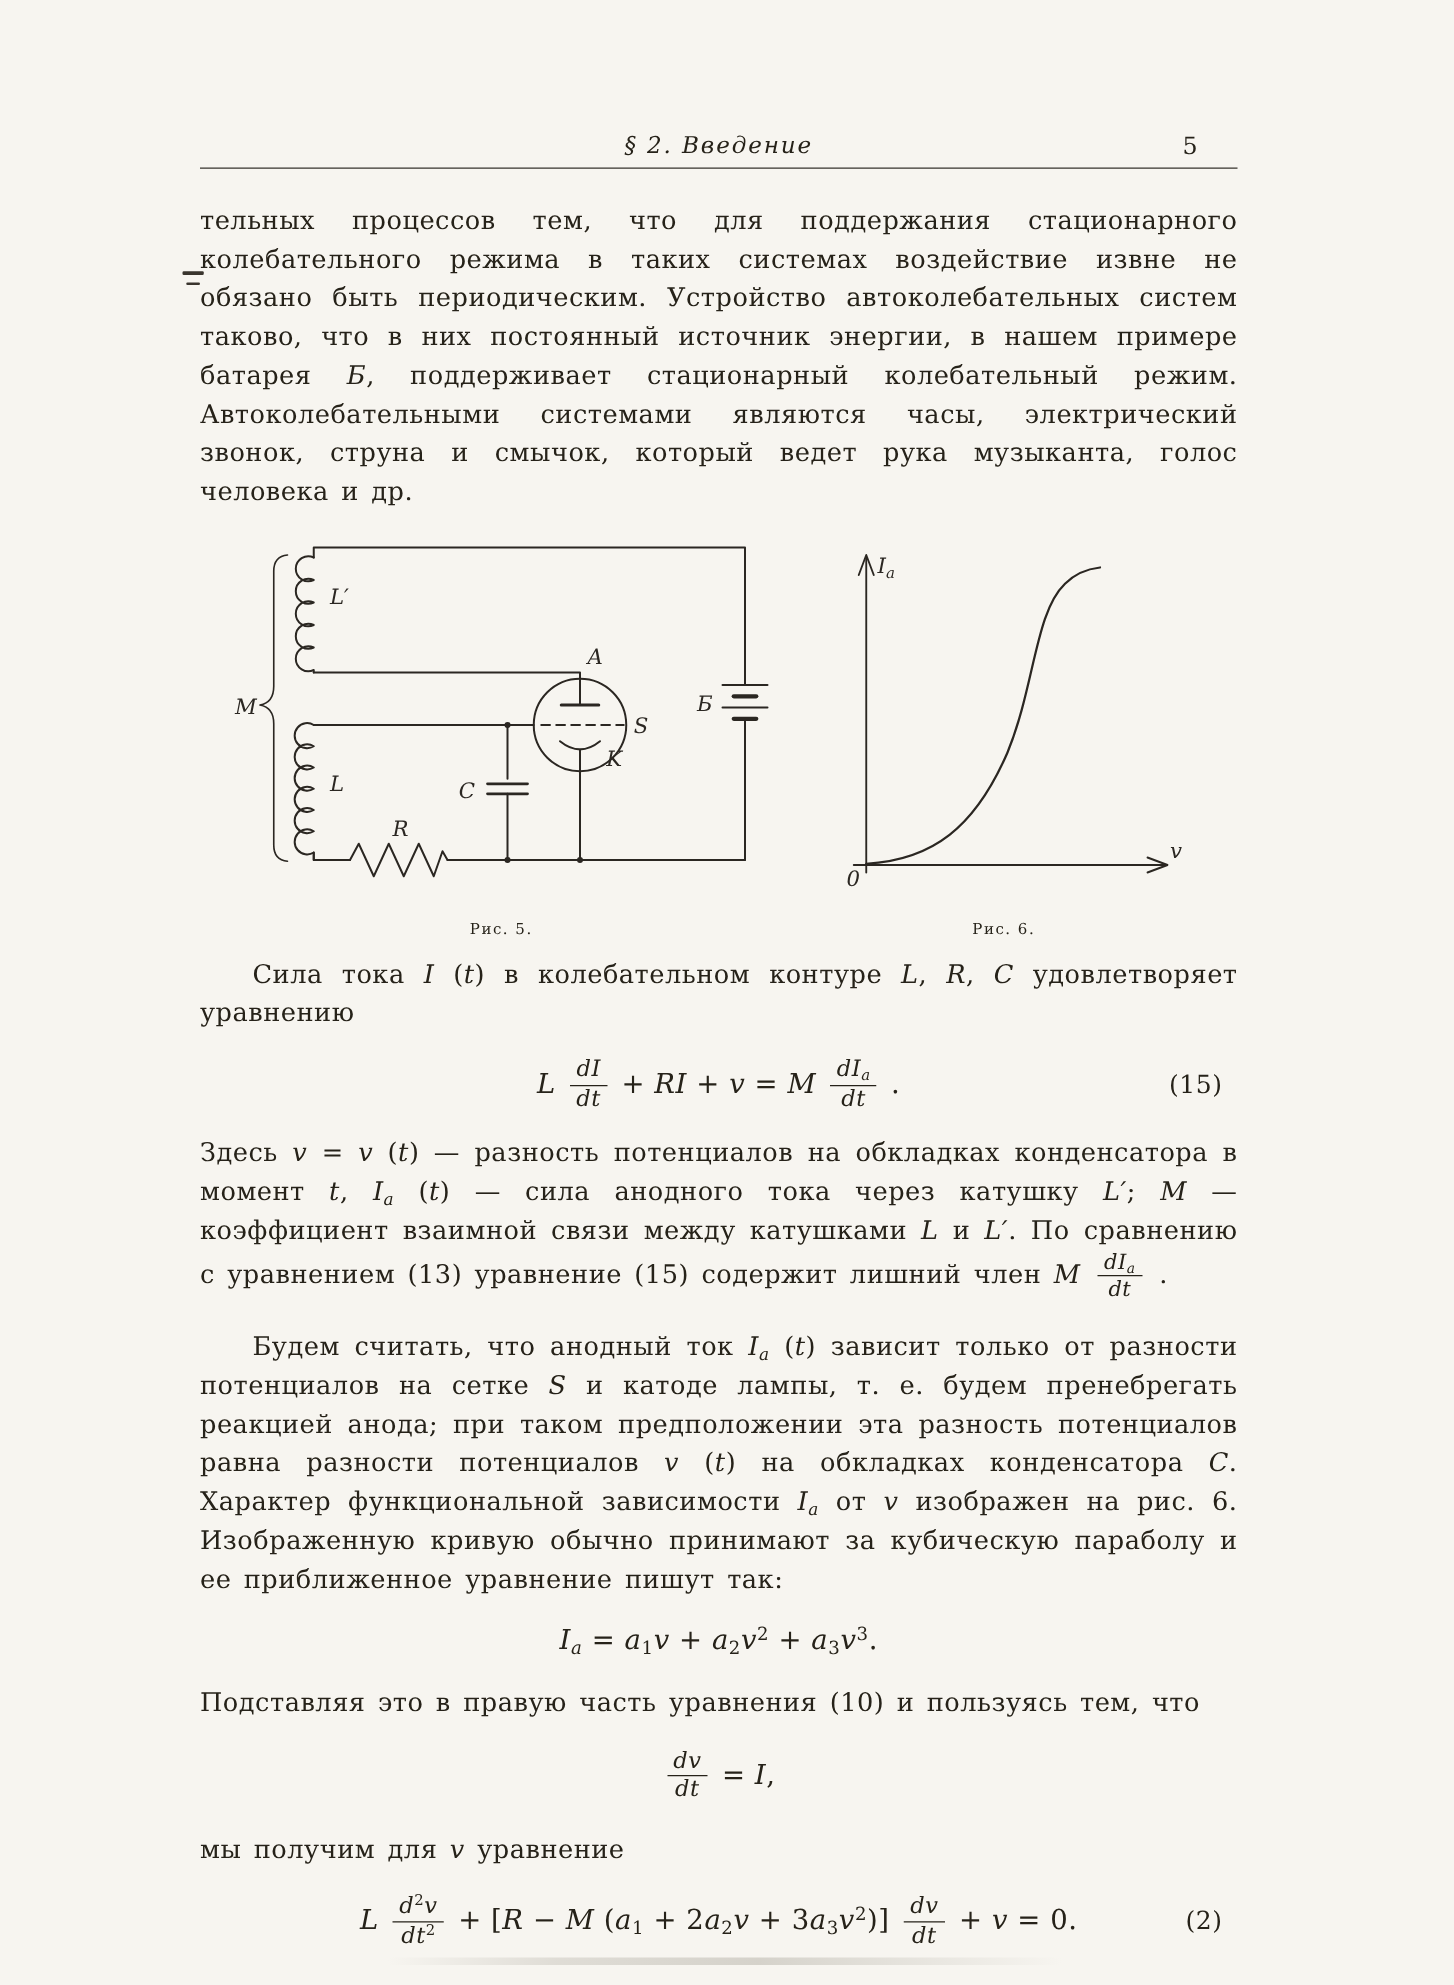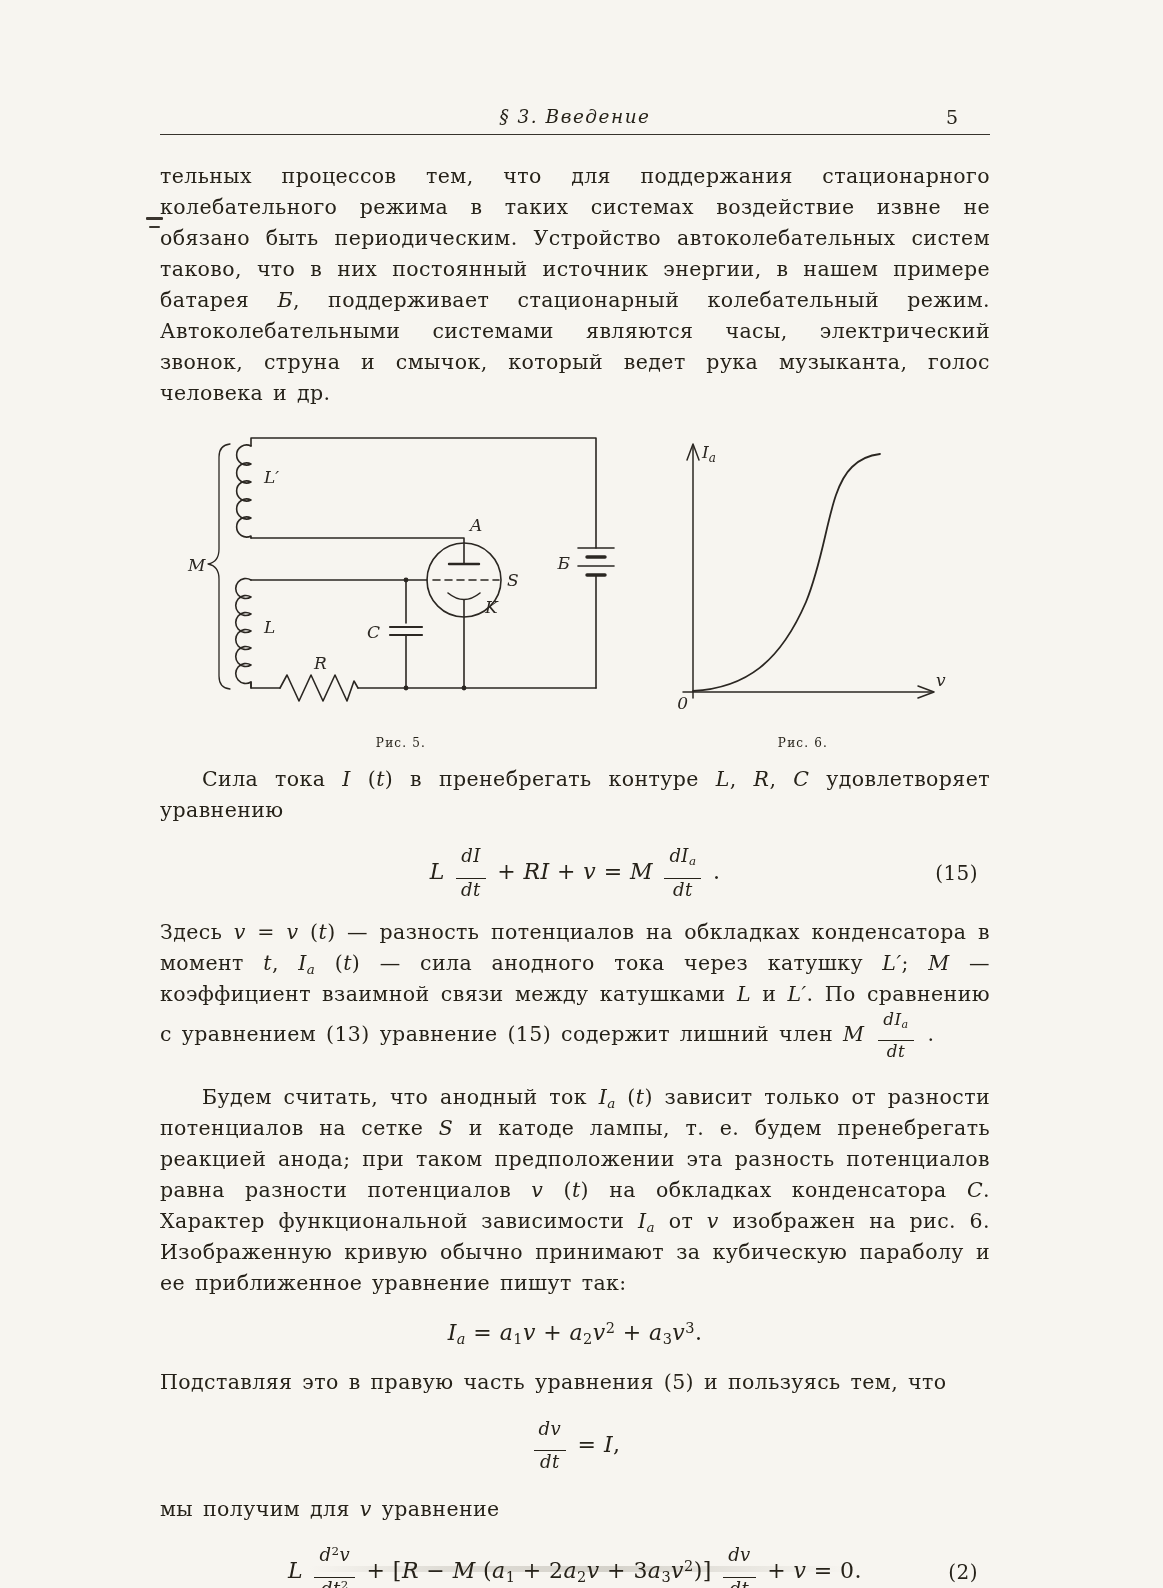--- a/index.html
+++ b/index.html
@@ -39,21 +39,21 @@
   .mt-md{margin-top:14px;}
   .mt-sm{margin-top:8px;}
   .it{font-style:italic;}
   sub{font-size:0.66em;vertical-align:-0.28em;line-height:0;}
   sup{font-size:0.66em;vertical-align:0.5em;line-height:0;}
   
   .frac{
     display:inline-flex;flex-direction:column;align-items:center;
     vertical-align:middle;margin:0 4px;text-indent:0;
   }
-  .fnum{display:block;padding:0 5px 11px;border-bottom:1.4px solid currentColor;font-size:0.82em;line-height:1.15;}
+  .fnum{display:block;padding:0 5px 1px;border-bottom:1.4px solid currentColor;font-size:0.82em;line-height:1.15;}
   .fden{display:block;padding-top:1px;font-size:0.82em;line-height:1.15;}
   
   .equation{
     position:relative;text-align:center;
     margin:16px 0;font-size:22px;line-height:1.25;
     letter-spacing:0.02em;
   }
   .eq-number{position:absolute;right:12px;top:50%;transform:translateY(-50%);font-size:20px;}
   
   .figures-row{
@@ -72,21 +72,21 @@
 <body>
 
 <div class="page">
 
   <div class="scan-dash dash1"></div>
   <div class="scan-dash dash2"></div>
   <div class="scan-edge"></div>
 
   <header class="running-head">
     <div class="head-inner">
-      <span class="head-title">§ 3. Введение</span>
+      <span class="head-title">§ 2. Введение</span>
       <span class="head-pagenum">5</span>
     </div>
     <div class="head-rule"></div>
   </header>
 
   <main class="content">
 
     <p class="body-text mt-lg"><span>тельных процессов тем, что для поддержания стационарного колебательного режима в таких системах воздействие извне не обязано быть периодическим. Устройство автоколебательных систем таково, что в них постоянный источник энергии, в нашем примере батарея </span><span class="it">Б</span><span>, поддерживает стационарный колебательный режим. Автоколебательными системами являются часы, электрический звонок, струна и смычок, который ведет рука музыканта, голос человека и др.</span></p>
 
     <div class="figures-row">
@@ -151,21 +151,21 @@
             <text x="44" y="28"><tspan>I</tspan><tspan font-size="12" dy="4">a</tspan></text>
             <text x="278" y="256">v</text>
             <text x="30" y="279" text-anchor="end">0</text>
           </g>
         </svg>
         <figcaption class="fig-caption">Рис. 6.</figcaption>
       </figure>
 
     </div>
 
-    <p class="body-text indent mt-md"><span>Сила тока </span><span class="it">I</span><span> (</span><span class="it">t</span><span>) в пренебрегать контуре </span><span class="it">L</span><span>, </span><span class="it">R</span><span>, </span><span class="it">C</span><span> удовлетворяет уравнению</span></p>
+    <p class="body-text indent mt-md"><span>Сила тока </span><span class="it">I</span><span> (</span><span class="it">t</span><span>) в колебательном контуре </span><span class="it">L</span><span>, </span><span class="it">R</span><span>, </span><span class="it">C</span><span> удовлетворяет уравнению</span></p>
 
     <div class="equation">
       <span class="eq-body"><span class="it">L </span><span class="frac">
             <span class="fnum"><span class="it">dI</span></span>
             <span class="fden"><span class="it">dt</span></span>
           </span><span> + </span><span class="it">RI</span><span> + </span><span class="it">v</span><span> = </span><span class="it">M </span><span class="frac">
             <span class="fnum"><span class="it">dI</span><sub class="it">a</sub></span>
             <span class="fden"><span class="it">dt</span></span>
           </span><span> .</span></span>
       <span class="eq-number">(15)</span>
@@ -175,21 +175,21 @@
           <span class="fnum"><span class="it">dI</span><sub class="it">a</sub></span>
           <span class="fden"><span class="it">dt</span></span>
         </span><span> .</span></p>
 
     <p class="body-text indent mt-sm"><span>Будем считать, что анодный ток </span><span class="it">I</span><sub class="it">a</sub><span> (</span><span class="it">t</span><span>) зависит только от разности потенциалов на сетке </span><span class="it">S</span><span> и катоде лампы, т. е. будем пренебрегать реакцией анода; при таком предположении эта разность потенциалов равна разности потенциалов </span><span class="it">v</span><span> (</span><span class="it">t</span><span>) на обкладках конденсатора </span><span class="it">C</span><span>. Характер функциональной зависимости </span><span class="it">I</span><sub class="it">a</sub><span> от </span><span class="it">v</span><span> изображен на рис. 6. Изображенную кривую обычно принимают за кубическую параболу и ее приближенное уравнение пишут так:</span></p>
 
     <div class="equation">
       <span class="eq-body"><span class="it">I</span><sub class="it">a</sub><span> = </span><span class="it">a</span><sub>1</sub><span class="it">v</span><span> + </span><span class="it">a</span><sub>2</sub><span class="it">v</span><sup>2</sup><span> + </span><span class="it">a</span><sub>3</sub><span class="it">v</span><sup>3</sup><span>.</span></span>
     </div>
 
-    <p class="body-text"><span>Подставляя это в правую часть уравнения (5) и пользуясь тем, что</span></p>
+    <p class="body-text"><span>Подставляя это в правую часть уравнения (10) и пользуясь тем, что</span></p>
 
     <div class="equation">
       <span class="eq-body"><span class="frac">
             <span class="fnum"><span class="it">dv</span></span>
             <span class="fden"><span class="it">dt</span></span>
           </span><span> = </span><span class="it">I</span><span>,</span></span>
     </div>
 
     <p class="body-text"><span>мы получим для </span><span class="it">v</span><span> уравнение</span></p>
 

